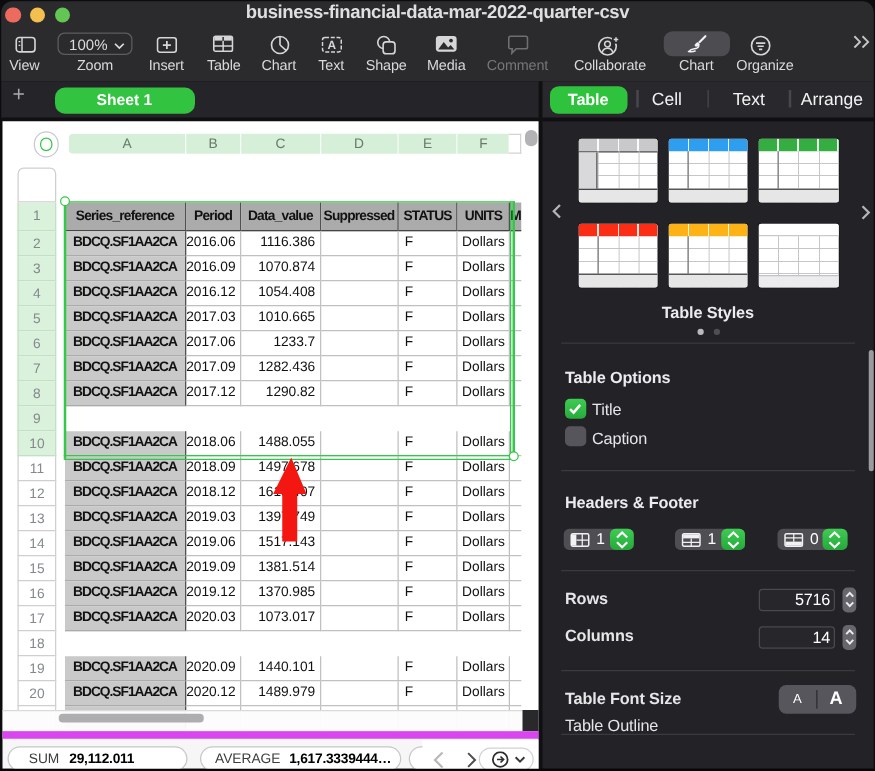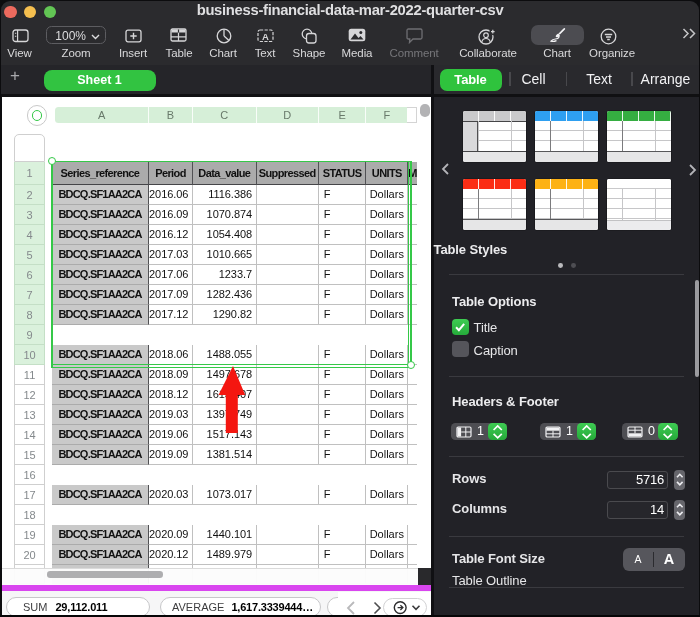--- a/index.html
+++ b/index.html
@@ -193,20 +193,21 @@
 <div class="trow" style="top:148.1px"><span class="c c1">BDCQ.SF1AA2CA</span><span class="c c2">2017.03</span><span class="c c3">1010.665</span><span class="c c4"></span><span class="c c5">F</span><span class="c c6">Dollars</span><span class="c c7"></span></div>
 <div class="trow" style="top:168.1px"><span class="c c1">BDCQ.SF1AA2CA</span><span class="c c2">2017.06</span><span class="c c3">1233.7</span><span class="c c4"></span><span class="c c5">F</span><span class="c c6">Dollars</span><span class="c c7"></span></div>
 <div class="trow" style="top:188.1px"><span class="c c1">BDCQ.SF1AA2CA</span><span class="c c2">2017.09</span><span class="c c3">1282.436</span><span class="c c4"></span><span class="c c5">F</span><span class="c c6">Dollars</span><span class="c c7"></span></div>
 <div class="trow" style="top:208.1px"><span class="c c1">BDCQ.SF1AA2CA</span><span class="c c2">2017.12</span><span class="c c3">1290.82</span><span class="c c4"></span><span class="c c5">F</span><span class="c c6">Dollars</span><span class="c c7"></span></div>
 <div class="trow" style="top:248.1px"><span class="c c1">BDCQ.SF1AA2CA</span><span class="c c2">2018.06</span><span class="c c3">1488.055</span><span class="c c4"></span><span class="c c5">F</span><span class="c c6">Dollars</span><span class="c c7"></span></div>
 <div class="trow" style="top:268.1px"><span class="c c1">BDCQ.SF1AA2CA</span><span class="c c2">2018.09</span><span class="c c3">1497.678</span><span class="c c4"></span><span class="c c5">F</span><span class="c c6">Dollars</span><span class="c c7"></span></div>
 <div class="trow" style="top:288.1px"><span class="c c1">BDCQ.SF1AA2CA</span><span class="c c2">2018.12</span><span class="c c3">1613.407</span><span class="c c4"></span><span class="c c5">F</span><span class="c c6">Dollars</span><span class="c c7"></span></div>
 <div class="trow" style="top:308.1px"><span class="c c1">BDCQ.SF1AA2CA</span><span class="c c2">2019.03</span><span class="c c3">1397.749</span><span class="c c4"></span><span class="c c5">F</span><span class="c c6">Dollars</span><span class="c c7"></span></div>
 <div class="trow" style="top:328.1px"><span class="c c1">BDCQ.SF1AA2CA</span><span class="c c2">2019.06</span><span class="c c3">1517.143</span><span class="c c4"></span><span class="c c5">F</span><span class="c c6">Dollars</span><span class="c c7"></span></div>
 <div class="trow" style="top:348.1px"><span class="c c1">BDCQ.SF1AA2CA</span><span class="c c2">2019.09</span><span class="c c3">1381.514</span><span class="c c4"></span><span class="c c5">F</span><span class="c c6">Dollars</span><span class="c c7"></span></div>
+<div class="trow" style="top:368.1px"><span class="c c1">BDCQ.SF1AA2CA</span><span class="c c2">2019.12</span><span class="c c3">1370.985</span><span class="c c4"></span><span class="c c5">F</span><span class="c c6">Dollars</span><span class="c c7"></span></div>
 <div class="trow" style="top:388.1px"><span class="c c1">BDCQ.SF1AA2CA</span><span class="c c2">2020.03</span><span class="c c3">1073.017</span><span class="c c4"></span><span class="c c5">F</span><span class="c c6">Dollars</span><span class="c c7"></span></div>
 <div class="trow" style="top:428.1px"><span class="c c1">BDCQ.SF1AA2CA</span><span class="c c2">2020.09</span><span class="c c3">1440.101</span><span class="c c4"></span><span class="c c5">F</span><span class="c c6">Dollars</span><span class="c c7"></span></div>
 <div class="trow" style="top:448.1px"><span class="c c1">BDCQ.SF1AA2CA</span><span class="c c2">2020.12</span><span class="c c3">1489.979</span><span class="c c4"></span><span class="c c5">F</span><span class="c c6">Dollars</span><span class="c c7"></span></div>
 <div class="trow" style="top:468.1px;height:19px"><span class="c c1" style="height:19px"></span><span class="c c2"></span><span class="c c3"></span><span class="c c4"></span><span class="c c5"></span><span class="c c6"></span><span class="c c7"></span></div>
     <div class="gl" style="left:49.4px;top:64.2px;width:1.4px;height:206.6px"></div>
 <div class="gl" style="left:405.9px;top:64.2px;width:1.3px;height:206.6px"></div>
 <div class="gl" style="left:408.4px;top:64.2px;width:1.3px;height:206.6px"></div>
 <div class="gl" style="left:49.4px;top:64.2px;width:360.3px;height:1.4px"></div>
 <div class="gl" style="left:49.4px;top:267.4px;width:360.3px;height:1.3px"></div>
 <div class="gl" style="left:49.4px;top:270.1px;width:360.3px;height:1.3px"></div>
@@ -283,21 +284,21 @@
         <div class="thd" style="background:#fff;border-bottom:1px solid #c9c9cb"></div>
         <div class="tbd"></div>
         <div class="tft" style="background:#ececee;border-top:1px solid #c2c2c4"></div>
       </div>
 <svg class="ab" style="left:7.1px;top:66.6px" width="9" height="12" viewBox="0 0 9 12">
         <path d="M7 1 L2 6 L7 11" fill="none" stroke="#b4b4b8" stroke-width="1.8"></path>
       </svg>
 <svg class="ab" style="left:254.1px;top:67.6px" width="9" height="12" viewBox="0 0 9 12">
         <path d="M2 1 L7 6 L2 11" fill="none" stroke="#b4b4b8" stroke-width="1.8"></path>
       </svg>
-<div class="sbh" style="left:0;top:145.4px;width:100%;text-align:left">Table Styles</div>
+<div class="sbh" style="left:0;top:145.4px;width:100%;text-align:center">Table Styles</div>
 <div class="ab" style="left:124.7px;top:166.6px;width:4.8px;height:4.8px;border-radius:50%;background:#bababd"></div>
 <div class="ab" style="left:137.9px;top:166.6px;width:4.8px;height:4.8px;border-radius:50%;background:#4e4e53"></div>
 <div class="sep" style="top:177.9px"></div>
 <div class="sbh" style="left:18.5px;top:197.9px">Table Options</div>
 <div class="chk" style="left:18.9px;top:222.3px;background:linear-gradient(#3ecc52,#26ab3b)">
         <svg style="display:block" width="16.2" height="16.2" viewBox="0 0 16 16">
           <path d="M4 8.2 L6.8 11 L12 4.8" fill="none" stroke="#fff" stroke-width="2"></path>
         </svg>
       </div>
 <div class="sblab" style="left:40.1px;top:223.9px">Title</div>

